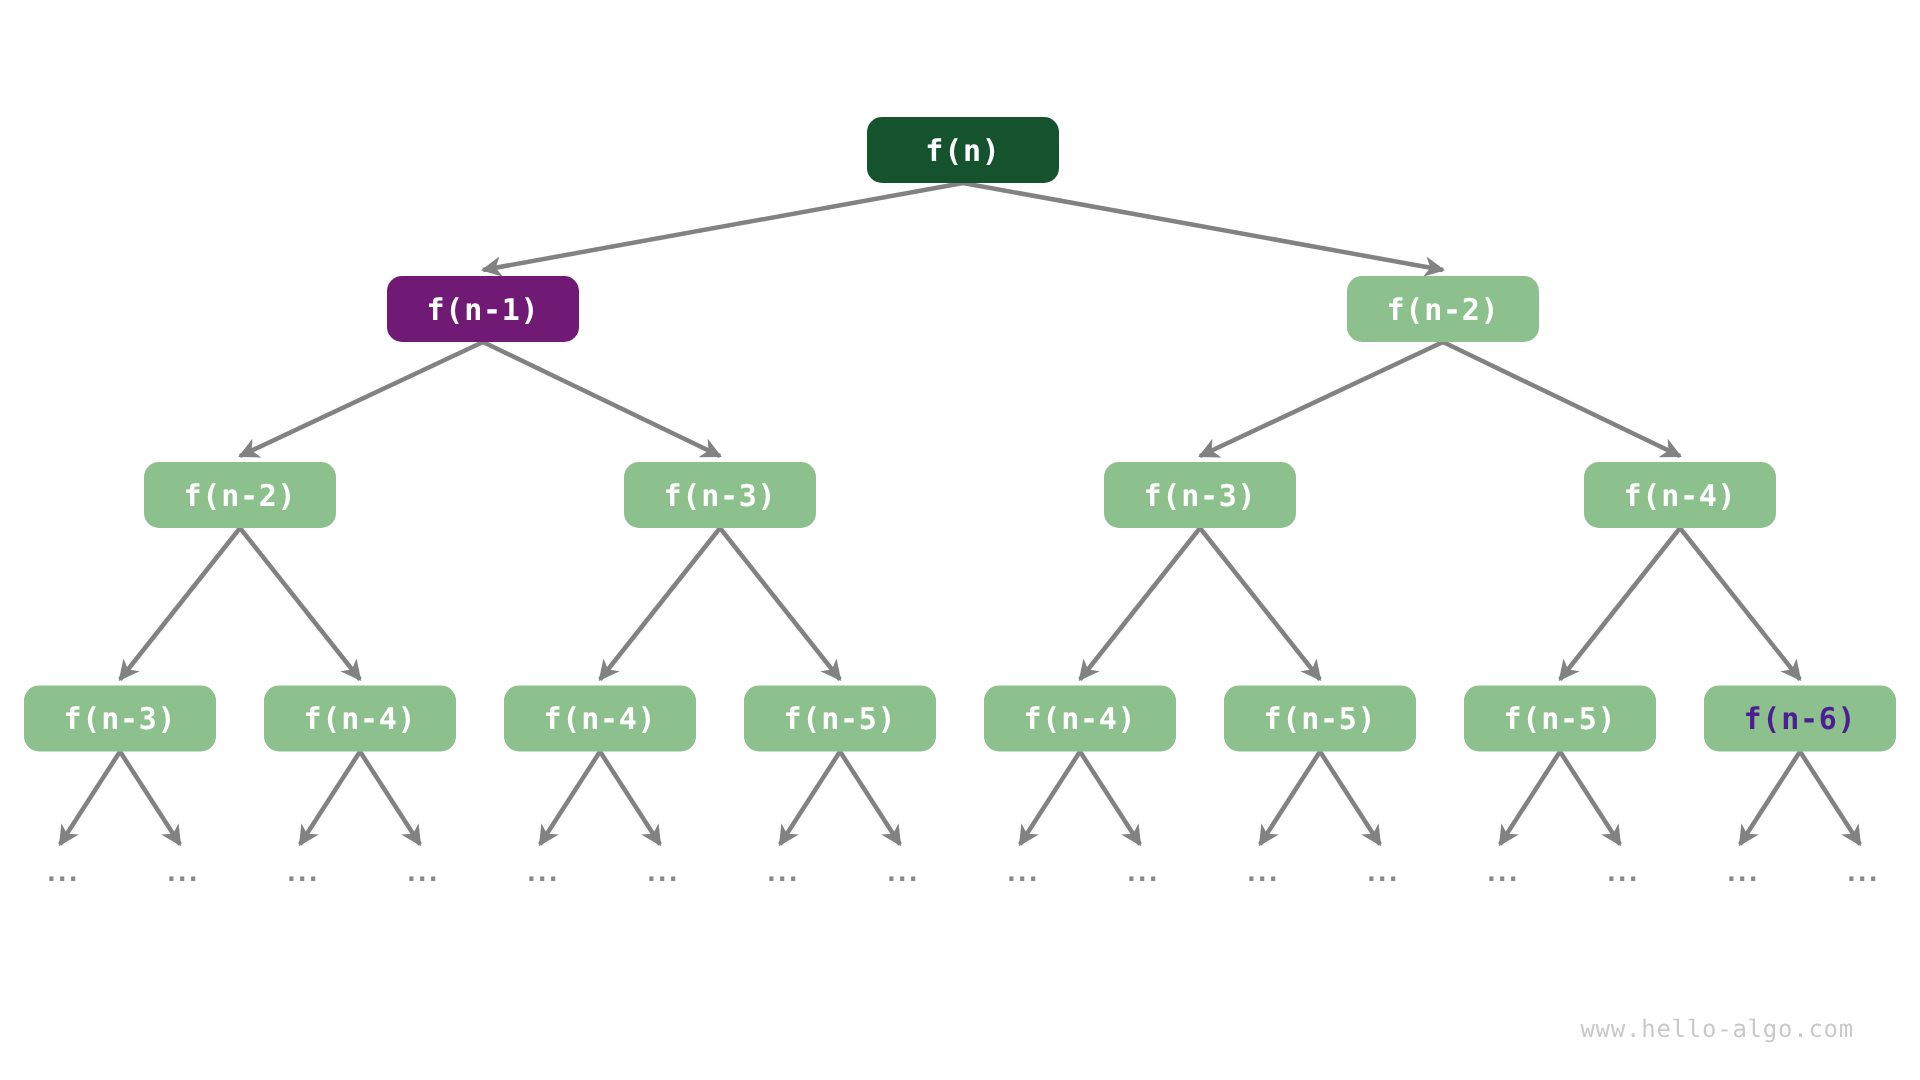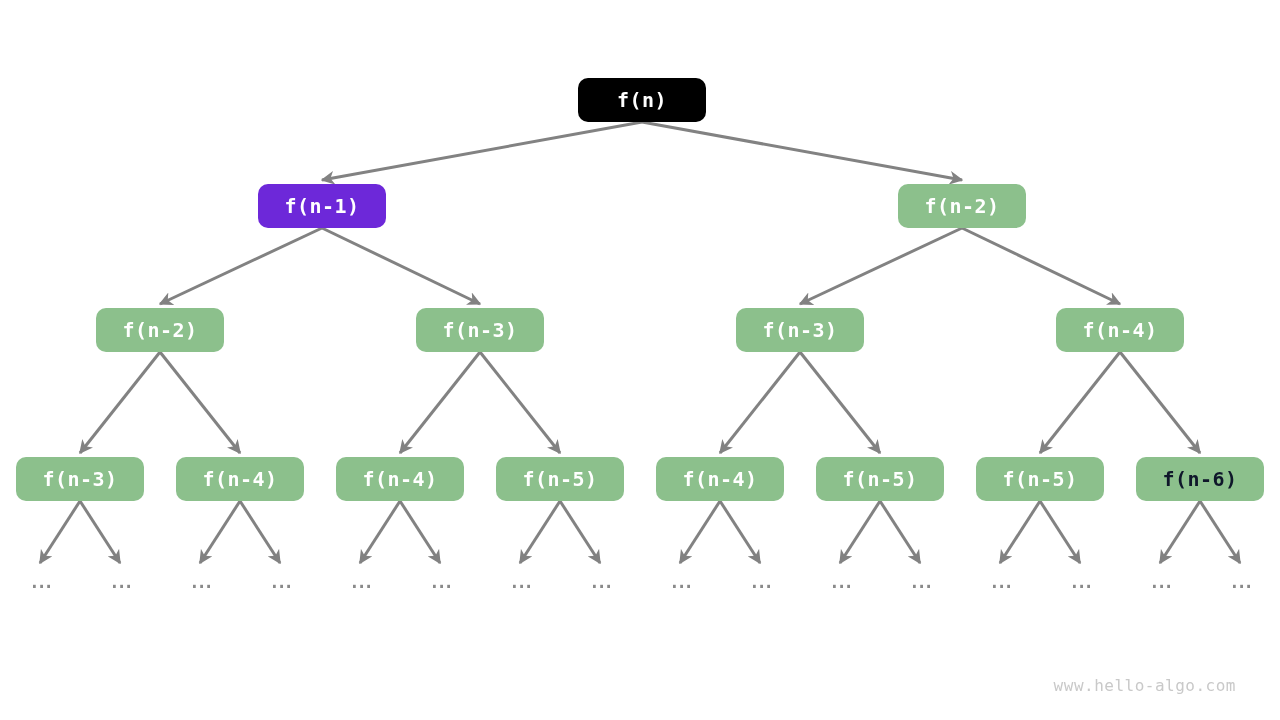--- a/index.html
+++ b/index.html
@@ -91,35 +91,35 @@
         <line x1="880" y1="501" x2="840" y2="563" stroke="#828282" stroke-width="3" marker-end="url(#arrowhead)"></line>
         <line x1="880" y1="501" x2="920" y2="563" stroke="#828282" stroke-width="3" marker-end="url(#arrowhead)"></line>
         <line x1="1040" y1="501" x2="1000" y2="563" stroke="#828282" stroke-width="3" marker-end="url(#arrowhead)"></line>
         <line x1="1040" y1="501" x2="1080" y2="563" stroke="#828282" stroke-width="3" marker-end="url(#arrowhead)"></line>
         <line x1="1200" y1="501" x2="1160" y2="563" stroke="#828282" stroke-width="3" marker-end="url(#arrowhead)"></line>
         <line x1="1200" y1="501" x2="1240" y2="563" stroke="#828282" stroke-width="3" marker-end="url(#arrowhead)"></line>
       </g>
   </svg>
 
   <div id="nodes-layer">
-      <div class="node" style="left: 578px; top: 78px; background: #000000; color: rgb(255, 255, 255);">f(n)</div>
-      <div class="node" style="left: 258px; top: 184px; background: #6d28d9; color: rgb(255, 255, 255);">f(n-1)</div>
+      <div class="node" style="left: 578px; top: 78px; background: #14532d; color: rgb(255, 255, 255);">f(n)</div>
+      <div class="node" style="left: 258px; top: 184px; background: #701a75; color: rgb(255, 255, 255);">f(n-1)</div>
       <div class="node" style="left: 898px; top: 184px; background: rgb(140, 192, 140); color: rgb(255, 255, 255);">f(n-2)</div>
       <div class="node" style="left: 96px; top: 308px; background: rgb(140, 192, 140); color: rgb(255, 255, 255);">f(n-2)</div>
       <div class="node" style="left: 416px; top: 308px; background: rgb(140, 192, 140); color: rgb(255, 255, 255);">f(n-3)</div>
       <div class="node" style="left: 736px; top: 308px; background: rgb(140, 192, 140); color: rgb(255, 255, 255);">f(n-3)</div>
       <div class="node" style="left: 1056px; top: 308px; background: rgb(140, 192, 140); color: rgb(255, 255, 255);">f(n-4)</div>
       <div class="node" style="left: 16px; top: 457px; background: rgb(140, 192, 140); color: rgb(255, 255, 255);">f(n-3)</div>
       <div class="node" style="left: 176px; top: 457px; background: rgb(140, 192, 140); color: rgb(255, 255, 255);">f(n-4)</div>
       <div class="node" style="left: 336px; top: 457px; background: rgb(140, 192, 140); color: rgb(255, 255, 255);">f(n-4)</div>
       <div class="node" style="left: 496px; top: 457px; background: rgb(140, 192, 140); color: rgb(255, 255, 255);">f(n-5)</div>
       <div class="node" style="left: 656px; top: 457px; background: rgb(140, 192, 140); color: rgb(255, 255, 255);">f(n-4)</div>
       <div class="node" style="left: 816px; top: 457px; background: rgb(140, 192, 140); color: rgb(255, 255, 255);">f(n-5)</div>
       <div class="node" style="left: 976px; top: 457px; background: rgb(140, 192, 140); color: rgb(255, 255, 255);">f(n-5)</div>
-      <div class="node" style="left: 1136px; top: 457px; background: rgb(140, 192, 140); color: #0f172a;">f(n-6)</div>
+      <div class="node" style="left: 1136px; top: 457px; background: rgb(140, 192, 140); color: #4c1d95;">f(n-6)</div>
       <div class="ellipsis" style="left: 16px; top: 572px; color: rgb(138, 138, 138);">...</div>
       <div class="ellipsis" style="left: 96px; top: 572px; color: rgb(138, 138, 138);">...</div>
       <div class="ellipsis" style="left: 176px; top: 572px; color: rgb(138, 138, 138);">...</div>
       <div class="ellipsis" style="left: 256px; top: 572px; color: rgb(138, 138, 138);">...</div>
       <div class="ellipsis" style="left: 336px; top: 572px; color: rgb(138, 138, 138);">...</div>
       <div class="ellipsis" style="left: 416px; top: 572px; color: rgb(138, 138, 138);">...</div>
       <div class="ellipsis" style="left: 496px; top: 572px; color: rgb(138, 138, 138);">...</div>
       <div class="ellipsis" style="left: 576px; top: 572px; color: rgb(138, 138, 138);">...</div>
       <div class="ellipsis" style="left: 656px; top: 572px; color: rgb(138, 138, 138);">...</div>
       <div class="ellipsis" style="left: 736px; top: 572px; color: rgb(138, 138, 138);">...</div>

